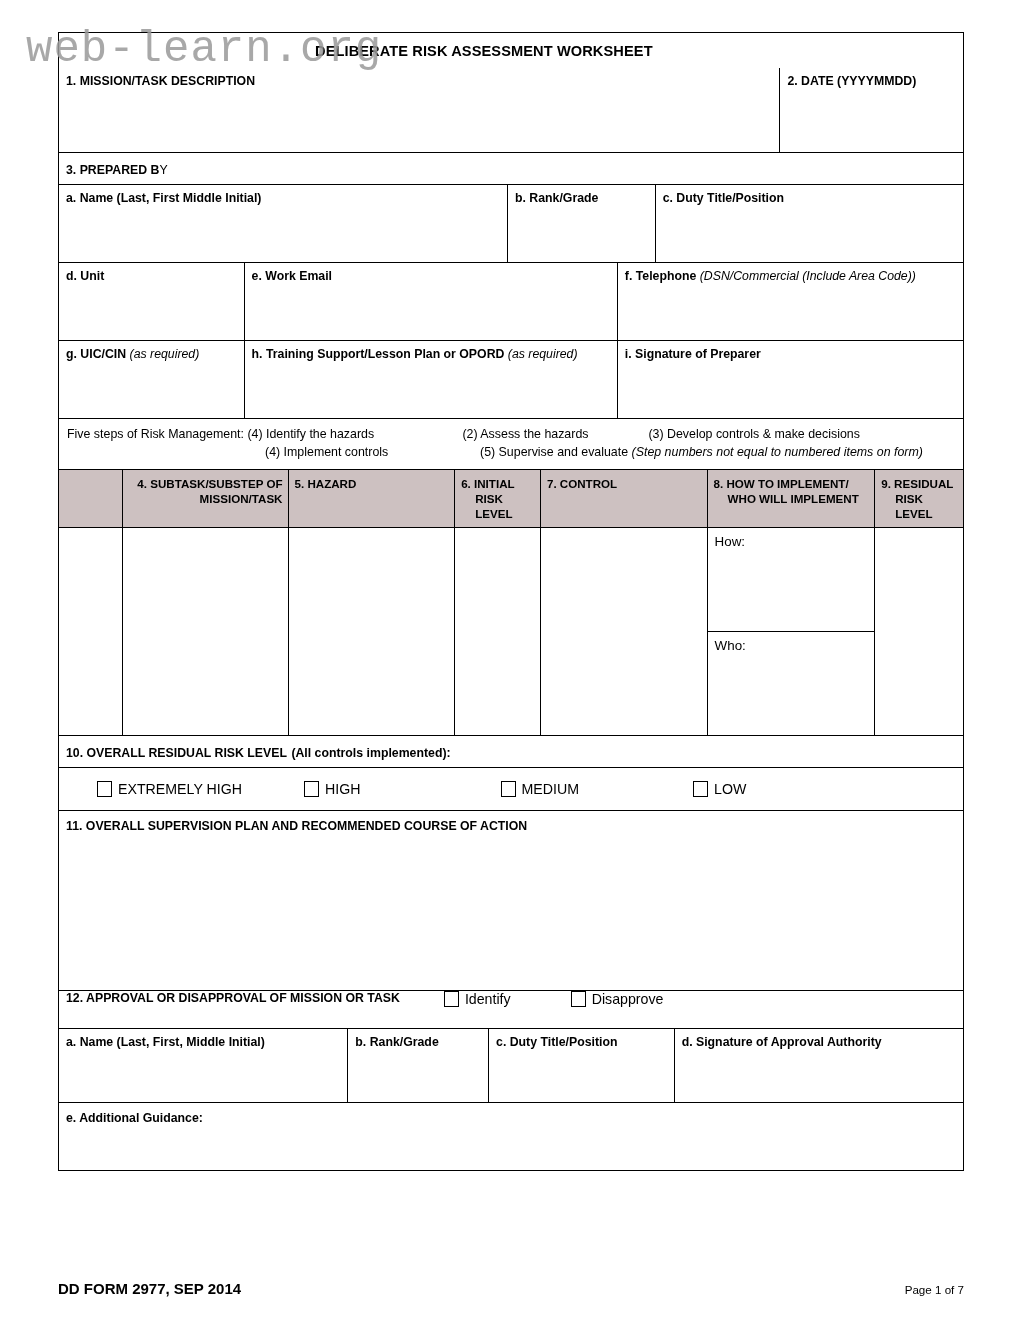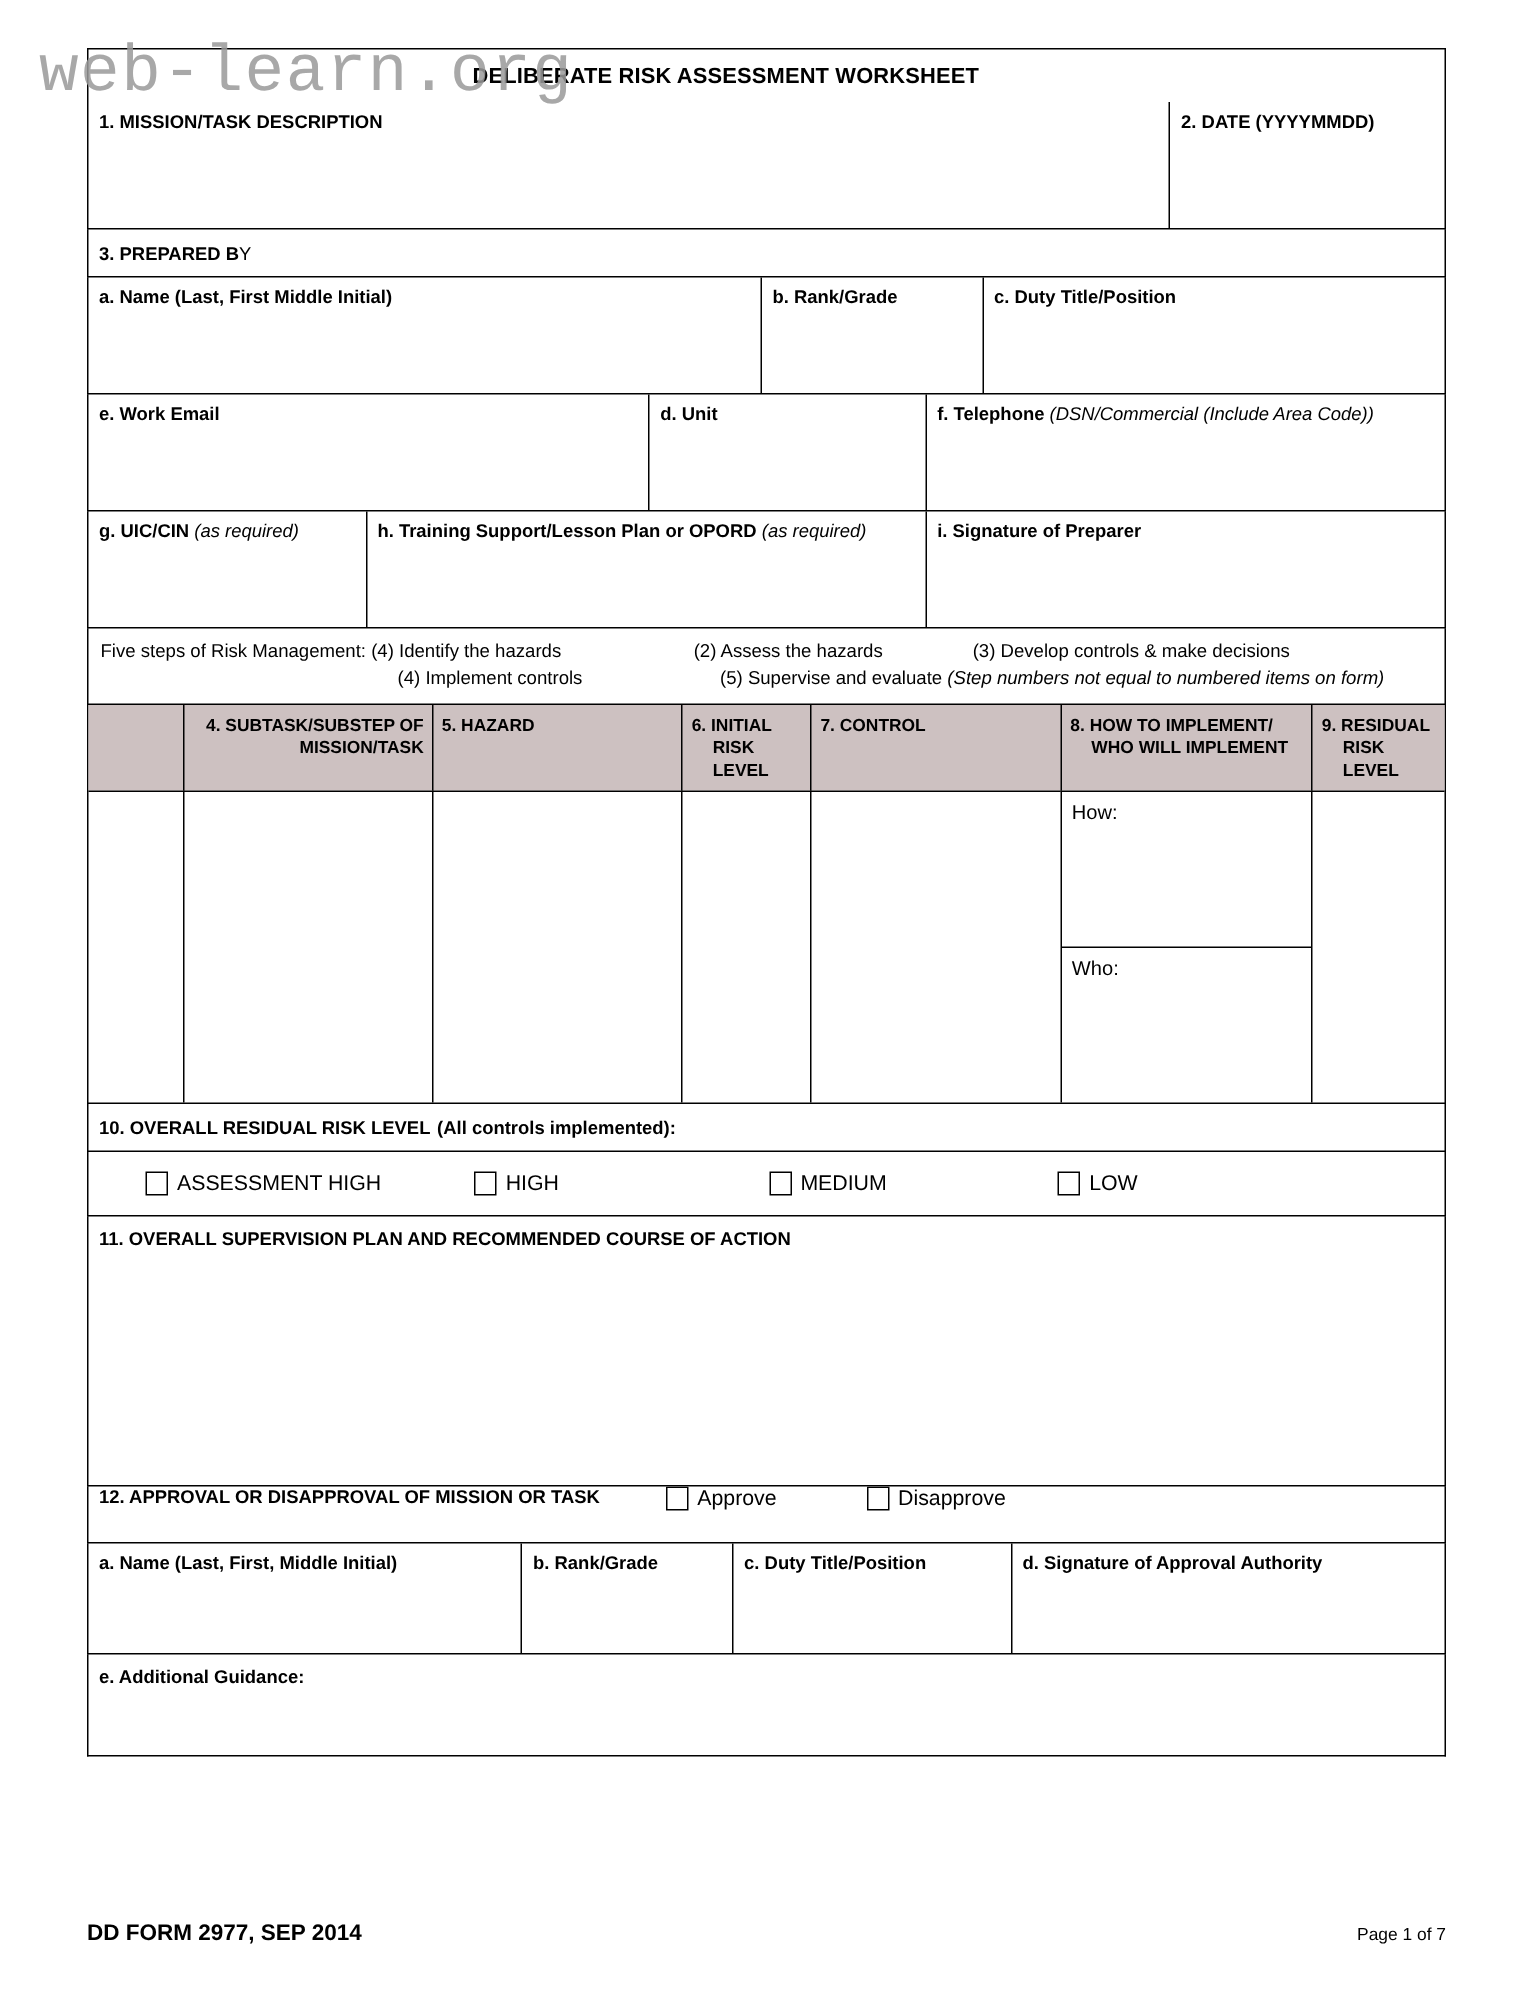--- a/index.html
+++ b/index.html
@@ -191,26 +191,26 @@
       <div class="lbl">b. Rank/Grade</div>
       <div></div>
     </div>
     <div class="cell" style="width:309px;height:77px;">
       <div class="lbl">c. Duty Title/Position</div>
       <div></div>
     </div>
   </div>
 
   <div class="block row">
+    <div class="cell" style="width:185px;height:77px;">
+      <div class="lbl">d. Unit</div>
+      <div></div>
+    </div>
     <div class="cell" style="width:374px;height:77px;">
       <div class="lbl">e. Work Email</div>
-      <div></div>
-    </div>
-    <div class="cell" style="width:185px;height:77px;">
-      <div class="lbl">d. Unit</div>
       <div></div>
     </div>
     <div class="cell" style="width:347px;height:77px;">
       <div class="lbl"><span>f. Telephone</span> <span class="it">(DSN/Commercial (Include Area Code))</span></div>
       <div></div>
     </div>
   </div>
 
   <div class="block row">
     <div class="cell" style="width:185px;height:77px;">
@@ -277,21 +277,21 @@
   </div>
 
   <div class="block" style="height:32px;padding:7px 0 0 7px;">
     <span class="lbl" style="display:inline;">10. OVERALL RESIDUAL RISK LEVEL</span> <span class="lbl it" style="display:inline;">(All controls implemented)</span><span class="lbl" style="display:inline;">:</span>
   </div>
 
   <div class="block" style="border-top:none;">
     <div class="cbrow" style="border-top:none;">
       <div class="cbitem" style="margin-left:38px;">
         <span class="cbox"></span>
-        <span class="cbtxt">ASSESSMENT HIGH</span>
+        <span class="cbtxt">EXTREMELY HIGH</span>
       </div>
       <div class="cbitem" style="margin-left:62px;">
         <span class="cbox"></span>
         <span class="cbtxt">HIGH</span>
       </div>
       <div class="cbitem" style="margin-left:140px;">
         <span class="cbox"></span>
         <span class="cbtxt">MEDIUM</span>
       </div>
       <div class="cbitem" style="margin-left:114px;text-align:center;">
@@ -303,21 +303,21 @@
 
   <div class="block" style="height:180px;padding:8px 0 0 7px;">
     <div class="lbl">11. OVERALL SUPERVISION PLAN AND RECOMMENDED COURSE OF ACTION</div>
     <div></div>
   </div>
 
   <div class="block" style="height:38px;display:flex;align-items:flex-start;padding-left:7px;">
     <span class="lbl">12. APPROVAL OR DISAPPROVAL OF MISSION OR TASK</span>
     <div class="cbitem" style="margin-left:44px;">
       <span class="cbox"></span>
-      <span class="cbtxt">Approve</span>
+      <span class="cbtxt">Identify</span>
     </div>
     <div class="cbitem" style="margin-left:60px;">
       <span class="cbox"></span>
       <span class="cbtxt">Disapprove</span>
     </div>
   </div>
 
   <div class="block row">
     <div class="cell" style="width:289px;height:73px;">
       <div class="lbl">a. Name (Last, First, Middle Initial)</div>

